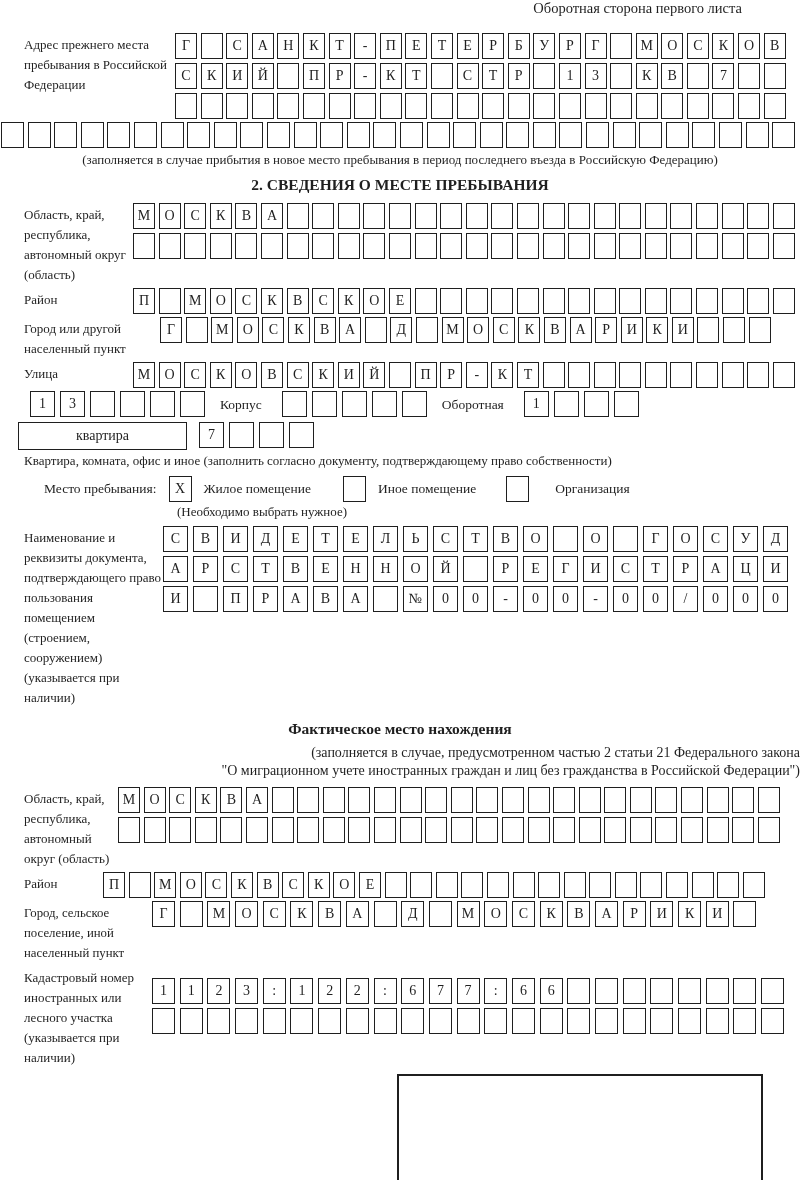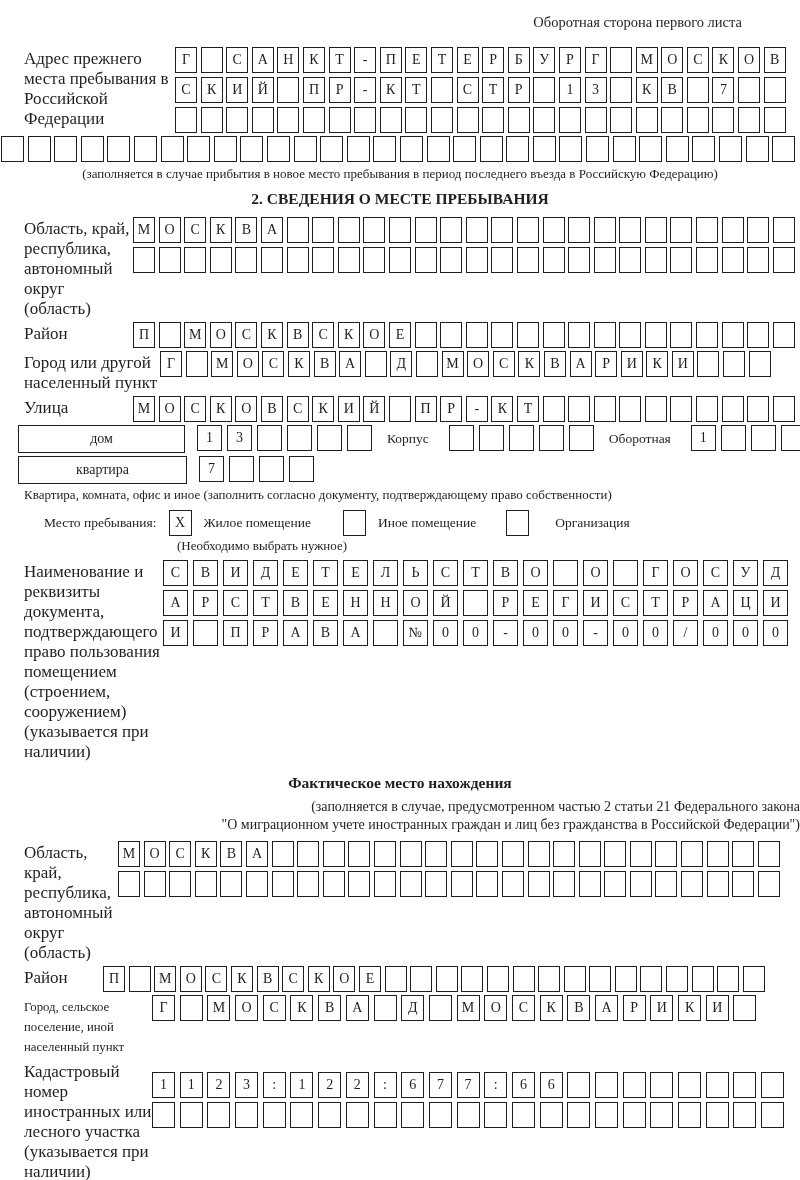--- a/index.html
+++ b/index.html
@@ -1,38 +1,38 @@
 <!DOCTYPE html>
 <html><head>
 <meta charset="utf-8">
 <style>
   html,body{margin:0;padding:0;background:#ffffff;}
   .page{
     width:800px;height:1180px;box-sizing:border-box;
     background:#ffffff;color:#1f1f1f;
     font-family:"Liberation Serif","DejaVu Serif",serif;
-    padding-top:14px;overflow:hidden;position:relative;
+    overflow:hidden;position:relative;
   }
   .hdr{ text-align:right; padding-right:58px; font-size:14.5px; margin-bottom:16px; }
 
   
   .cells{ display:flex; margin-bottom:4px; }
   .cell{
     flex:none; box-sizing:border-box;
     width:22px; height:26px; margin-right:3.6px;
     border:1.6px solid #1f1f1f;
     font-size:14px; line-height:23px; text-align:center;
   }
   .cells.lg .cell{ width:25px; margin-right:5px; }
   .cells.md .cell{ width:23px; margin-right:4.7px; }
   .cells.full{ margin-left:1px; }
   .cells.full .cell{ width:23px; margin-right:3.6px; }
 
   .frow{ display:flex; align-items:flex-start; margin-left:24px; margin-bottom:3px; }
-  .lbl{ flex:none; font-size:17px; line-height:20px; padding-top:2px; }
+  .lbl{ flex:none; font-size:13px; line-height:20px; padding-top:2px; }
   .w151{width:151px;} .w109{width:109px;} .w136{width:136px;} .w139{width:139px;}
   .w94{width:94px;} .w79{width:79px;} .w128{width:128px;}
   .cellcol{ flex:none; }
 
   .caption{ font-size:13px; text-align:center; margin:1px 0 7px 0; }
   .caption.left{ text-align:left; margin-left:24px; }
   .sec-title{ font-size:15.5px; font-weight:bold; text-align:center; margin:8px 0 9px 0; }
 
   .house-row{ display:flex; align-items:flex-start; margin-left:18px; margin-bottom:3px; }
   .wide-box{
@@ -335,21 +335,20 @@
         <span class="cell"></span>
         <span class="cell"></span>
         <span class="cell"></span>
         <span class="cell"></span>
         <span class="cell"></span>
         <span class="cell"></span>
       </div>
   </div>
 
   <div class="house-row">
-    <div class="wide-box">дом</div>
     <div class="cells lg">
         <span class="cell">1</span>
         <span class="cell">3</span>
         <span class="cell"></span>
         <span class="cell"></span>
         <span class="cell"></span>
         <span class="cell"></span>
       </div>
     <div class="inline-lbl">Корпус</div>
     <div class="cells lg mb0">

